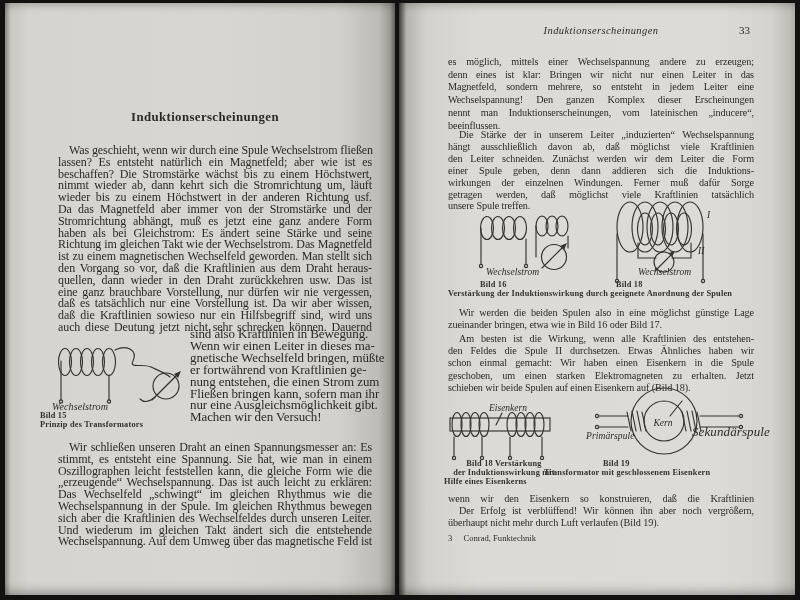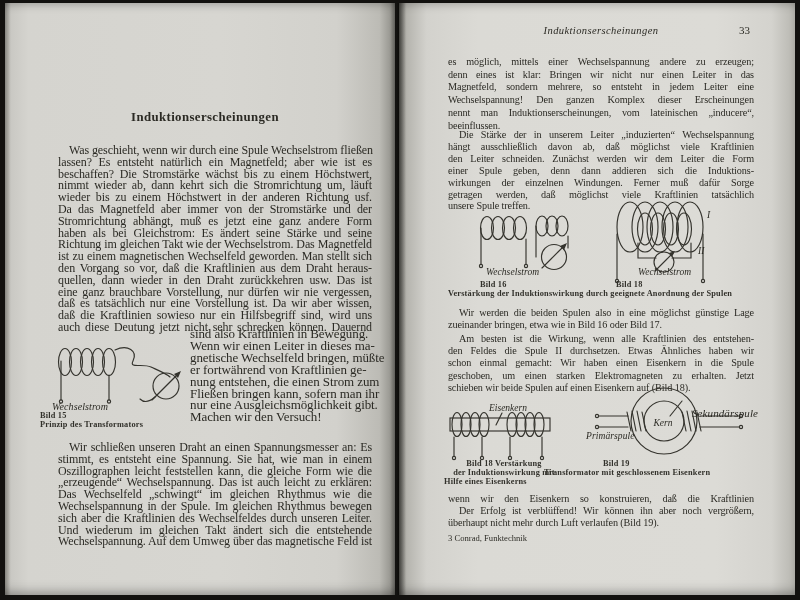--- a/index.html
+++ b/index.html
@@ -241,26 +241,26 @@
       <path d="M111 26 L115 45"></path>
     <path d="M114 30 H153"></path>
       <path d="M114 41 H153"></path>
     <circle cx="155" cy="30" r="1.6"></circle>
     <circle cx="155" cy="41" r="1.6"></circle>
     <path d="M84 30 L96 15"></path>
   </g>
   <text class="svgtxt" x="77" y="40" text-anchor="middle">Kern</text>
 </svg>
 <div class="abs figlabel" style="left:586px;top:431px;font-size:9.5px;">Primärspule</div>
-<div class="abs figlabel" style="left:692px;top:407px;font-size:11px;">Sekundärspule</div>
+<div class="abs figlabel" style="left:692px;top:424px;font-size:13px;">Sekundärspule</div>
 <div class="abs cap" style="left:603px;top:459px;width:120px;">Bild 19</div>
 <div class="abs cap" style="left:544px;top:468px;width:230px;">Transformator mit geschlossenem Eisenkern</div>
 
 <div class="lines body-r endp" style="top:493px;line-height:12px;">
     <div class="tline">wenn wir den Eisenkern so konstruieren, daß die Kraftlinien</div>
     <div class="tline ind">Der Erfolg ist verblüffend! Wir können ihn aber noch vergrößern,</div>
     <div class="tline">überhaupt nicht mehr durch Luft verlaufen (Bild 19).</div>
   </div>
 
 <div class="abs footer" style="left:448px;top:533px;">
   <span>3</span>
-  <span style="">Conrad, Funktechnik</span>
+  <span style="margin-left:9px;">Conrad, Funktechnik</span>
 </div>
 
 </body></html>

